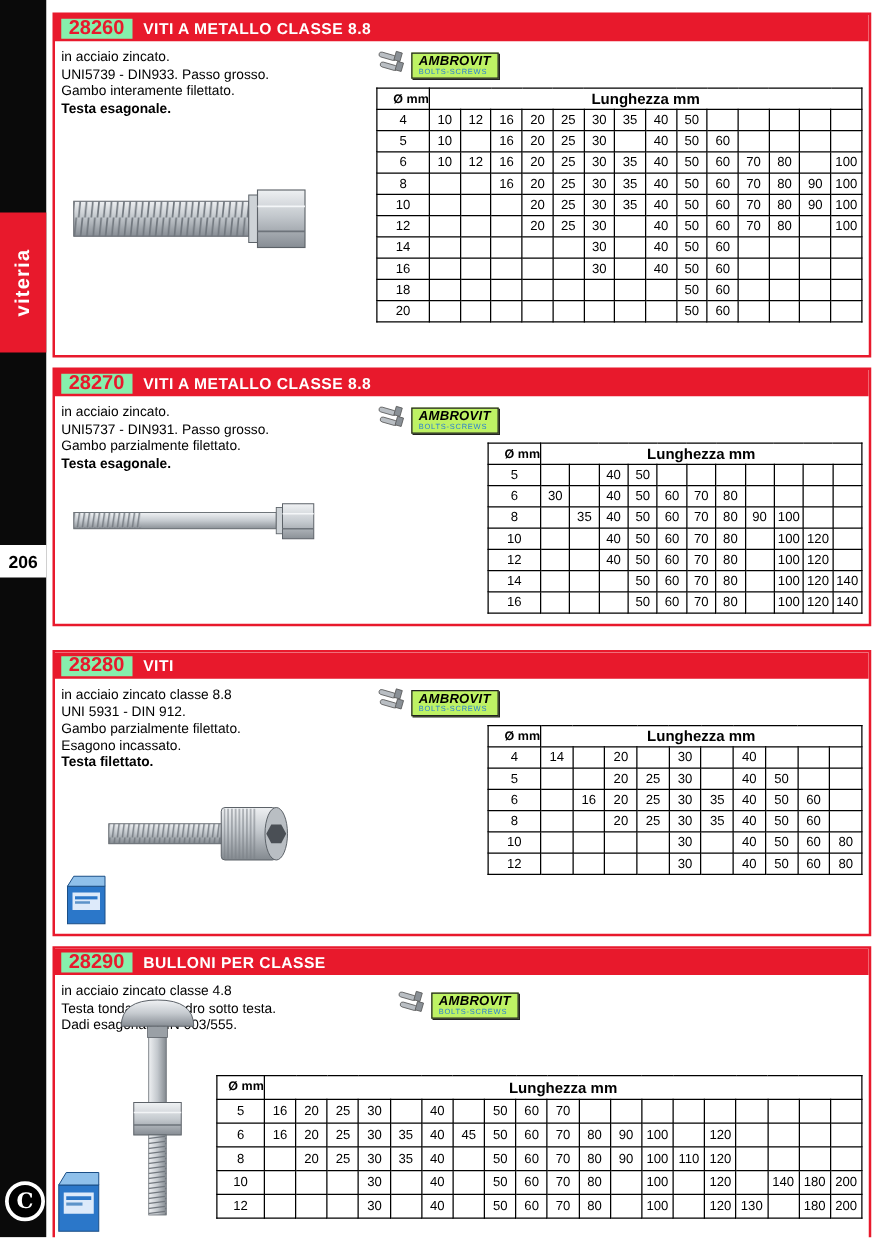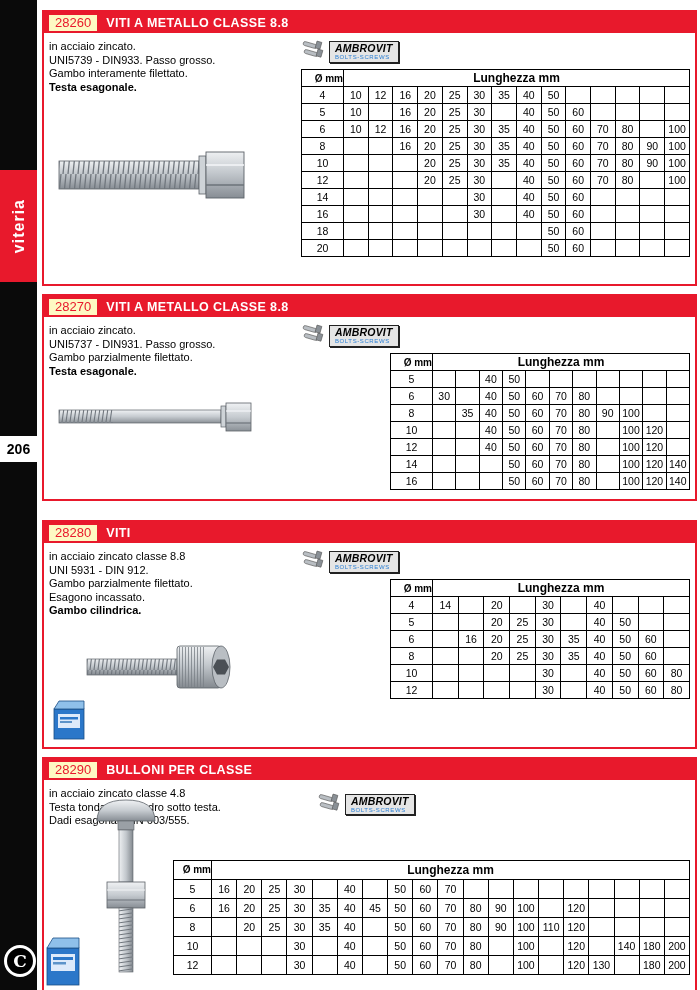--- a/index.html
+++ b/index.html
@@ -21,33 +21,33 @@
 
   
   .main { position:absolute; left:42px; top:10px; width:655px; }
   .section { border:2px solid var(--red); margin-bottom:8px; background:#fff; overflow:hidden; }
   .sec1 { height:276px; }
   .sec2 { height:207px; }
   .sec3 { height:229px; margin-top:19px; }
   .sec4 { height:238px; }
 
   .sec-header { background:var(--red); height:21px; display:flex; align-items:center; padding-left:5px; gap:9px; }
-  .code-box { background:#fef9c3; color:var(--red); font-weight:normal; font-size:13px; line-height:16px; padding:0 6px; }
+  .code-box { background:#86efac; color:var(--red); font-weight:bold; font-size:16px; line-height:16px; padding:0 6px; }
   .sec-title { color:#fff; font-weight:bold; font-size:12.5px; letter-spacing:.4px; }
 
   .sec-body { display:flex; padding:7px 5px 20px 5px; position:relative; height:calc(100% - 21px); }
   .left-col { flex:0 0 252px; }
   .desc { font-size:11px; line-height:13.5px; }
   .desc-line.bold { font-weight:bold; }
   .right-col { flex:1; display:flex; flex-direction:column; }
 
   
   .brand { display:flex; gap:4px; align-items:center; margin-bottom:5px; }
   .brand-box { border:1px solid #222; box-shadow:1px 1px 0 #222; padding:1px 5px; display:flex;
-               flex-direction:column; line-height:1.05; background:#e5e5e5; }
+               flex-direction:column; line-height:1.05; background:#bef264; }
   .brand-name { font-weight:bold; font-style:italic; font-size:10.5px; letter-spacing:.2px; }
   .brand-tagline { color:#2a7fd4; font-size:6px; letter-spacing:.6px; }
 
   
   .grid-table { border-collapse:collapse; table-layout:fixed; width:100%; background:#fff; }
   .grid-table col.col-d { width:42px; }
   .grid-table th, .grid-table td { border:1px solid #000; text-align:center; vertical-align:middle;
                                    font-size:10.5px; font-weight:normal; height:17px; padding:0; overflow:hidden; }
   .grid-table th.lhead { font-size:12px; font-weight:bold; }
   .grid-table th.dcol { font-size:10px; font-weight:bold;text-align:right; }
@@ -513,21 +513,21 @@
         <span class="code-box">28280</span>
         <span class="sec-title">VITI</span>
       </header>
       <div class="sec-body">
         <div class="left-col">
           <div class="desc">
               <div class="desc-line">in acciaio zincato classe 8.8</div>
               <div class="desc-line">UNI 5931 - DIN 912.</div>
               <div class="desc-line">Gambo parzialmente filettato.</div>
               <div class="desc-line">Esagono incassato.</div>
-              <div class="desc-line bold">Gambo cilindrica.</div>
+              <div class="desc-line bold">Testa filettato.</div>
             </div>
           <div class="product-img">
             <svg width="152" height="58" viewBox="0 0 152 58">
               <defs>
                 <linearGradient id="s3m" x1="0" y1="0" x2="0" y2="1">
                   <stop offset="0" stop-color="#eef0f2"></stop>
                     <stop offset=".45" stop-color="#c3c8cd"></stop>
                     <stop offset="1" stop-color="#83898f"></stop>
                 </linearGradient>
                 <pattern id="s3t" width="4" height="16" patternUnits="userSpaceOnUse">

